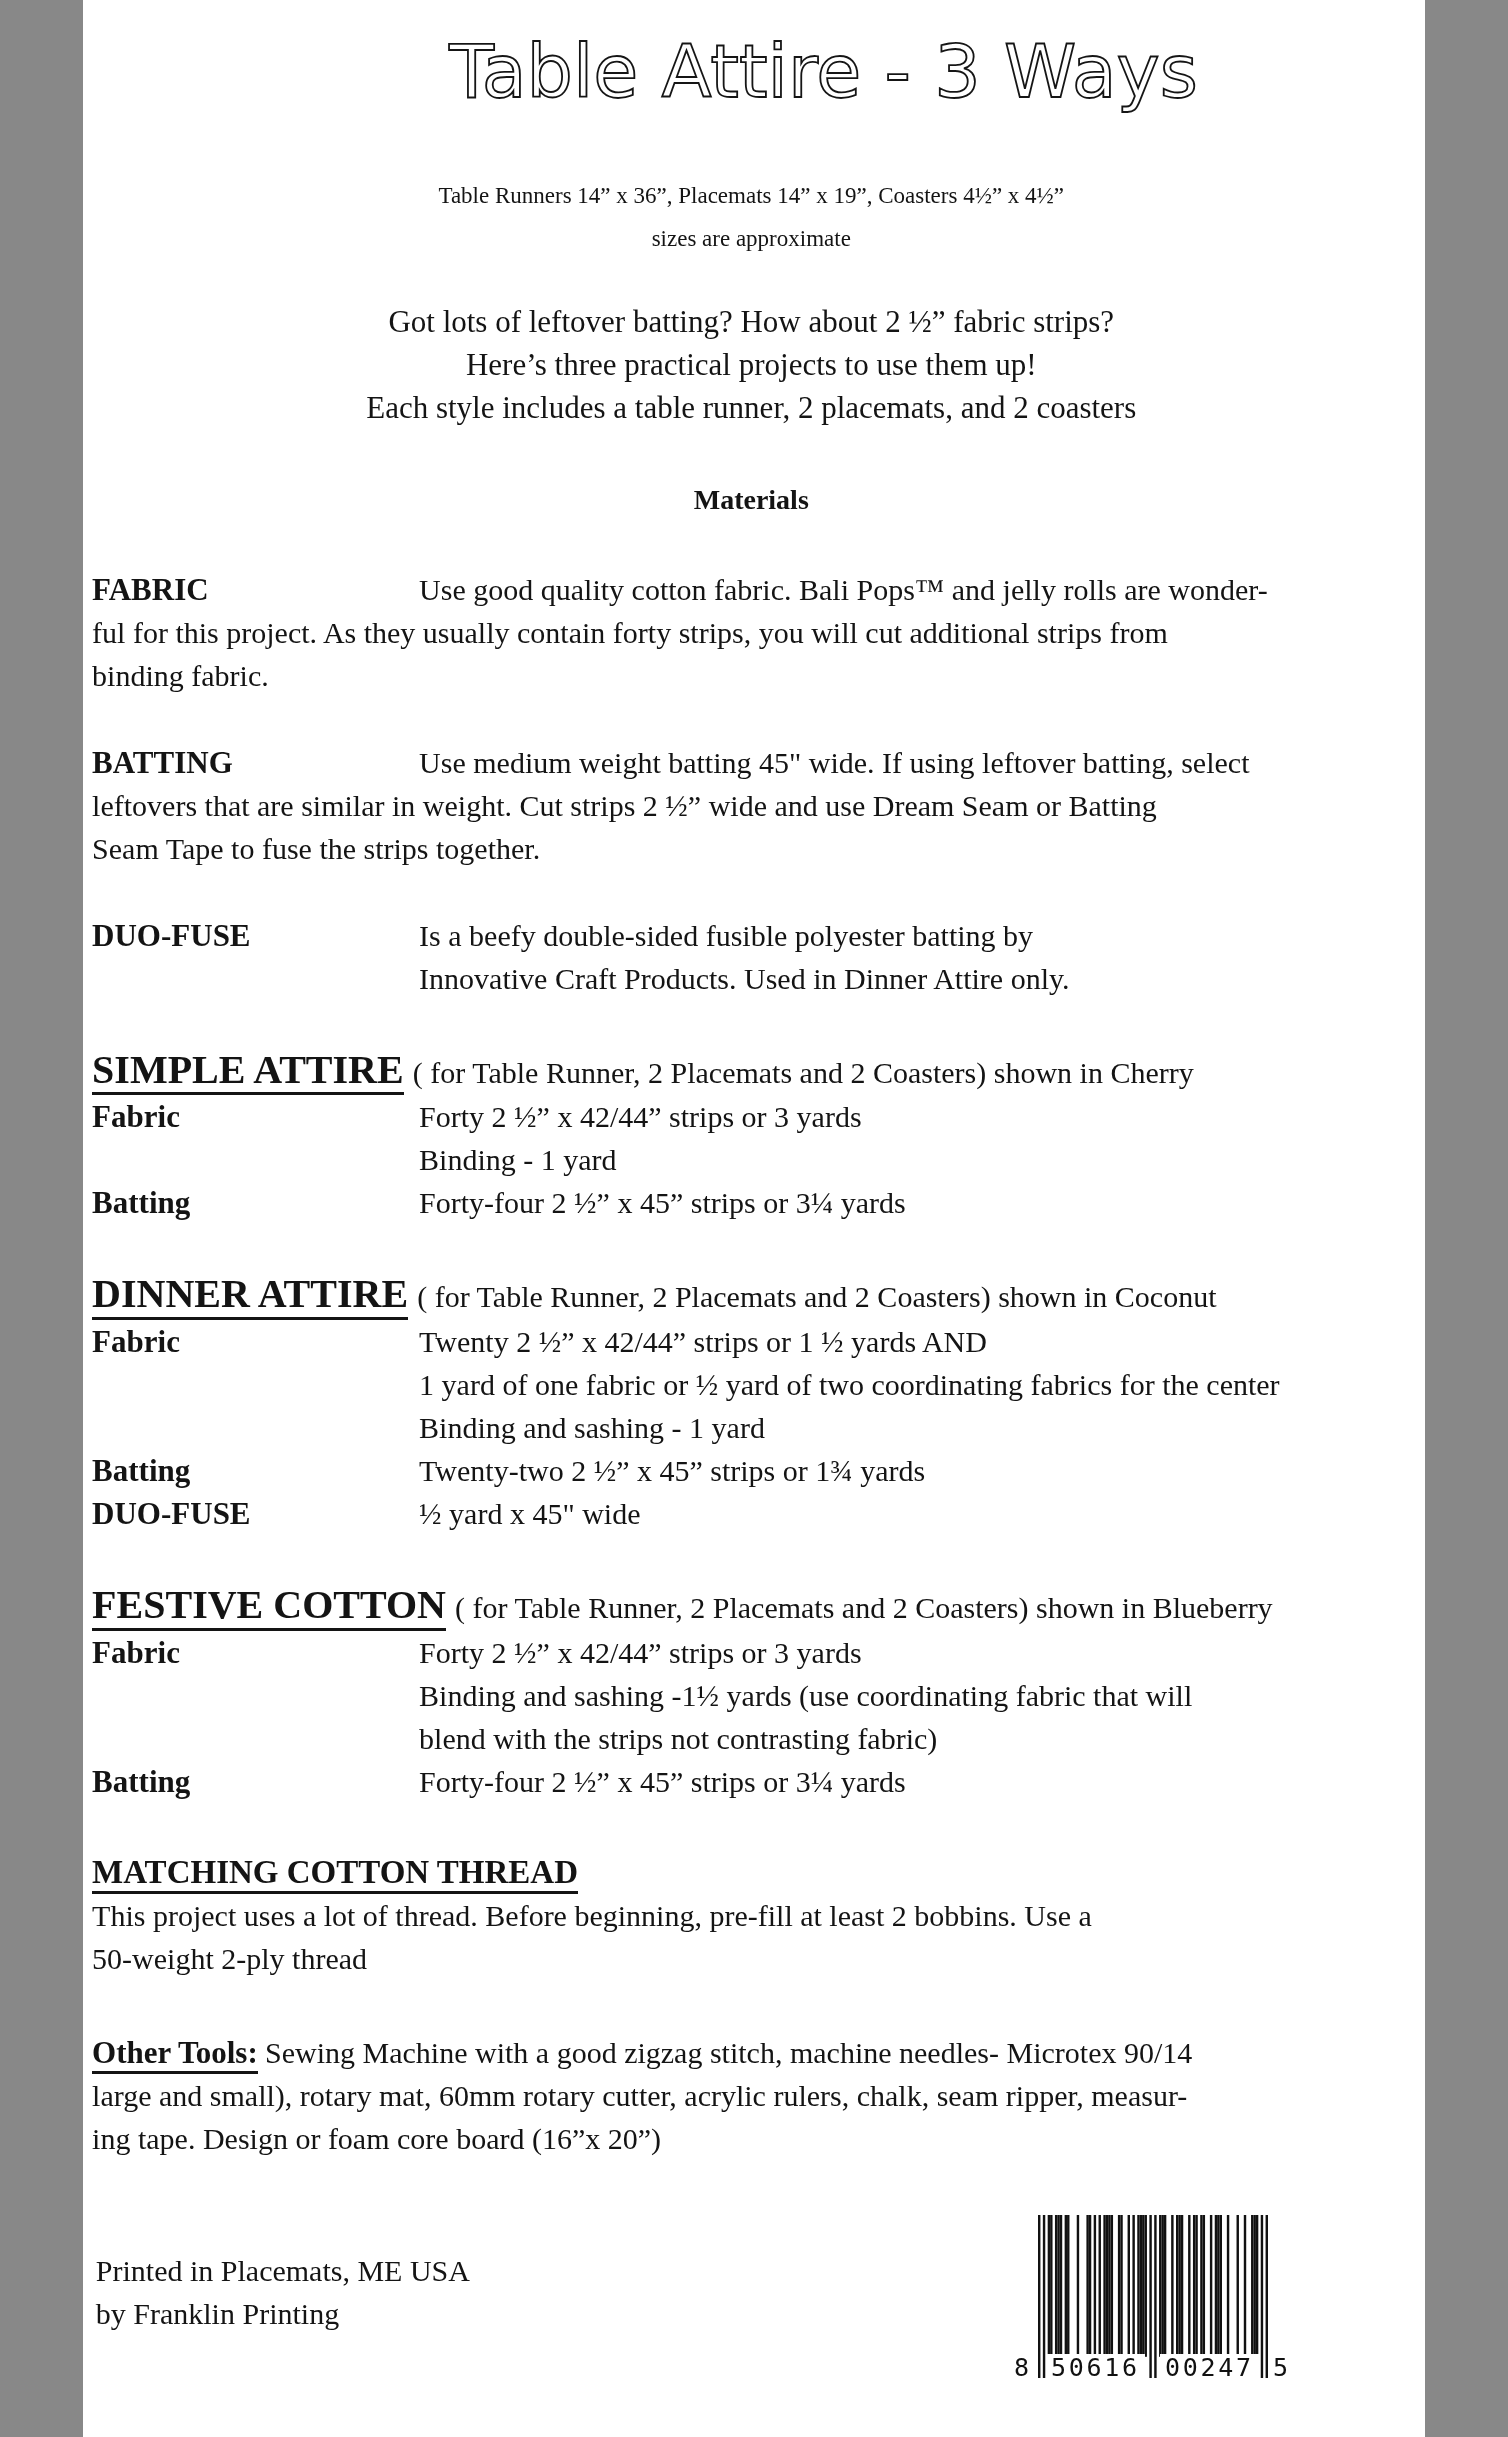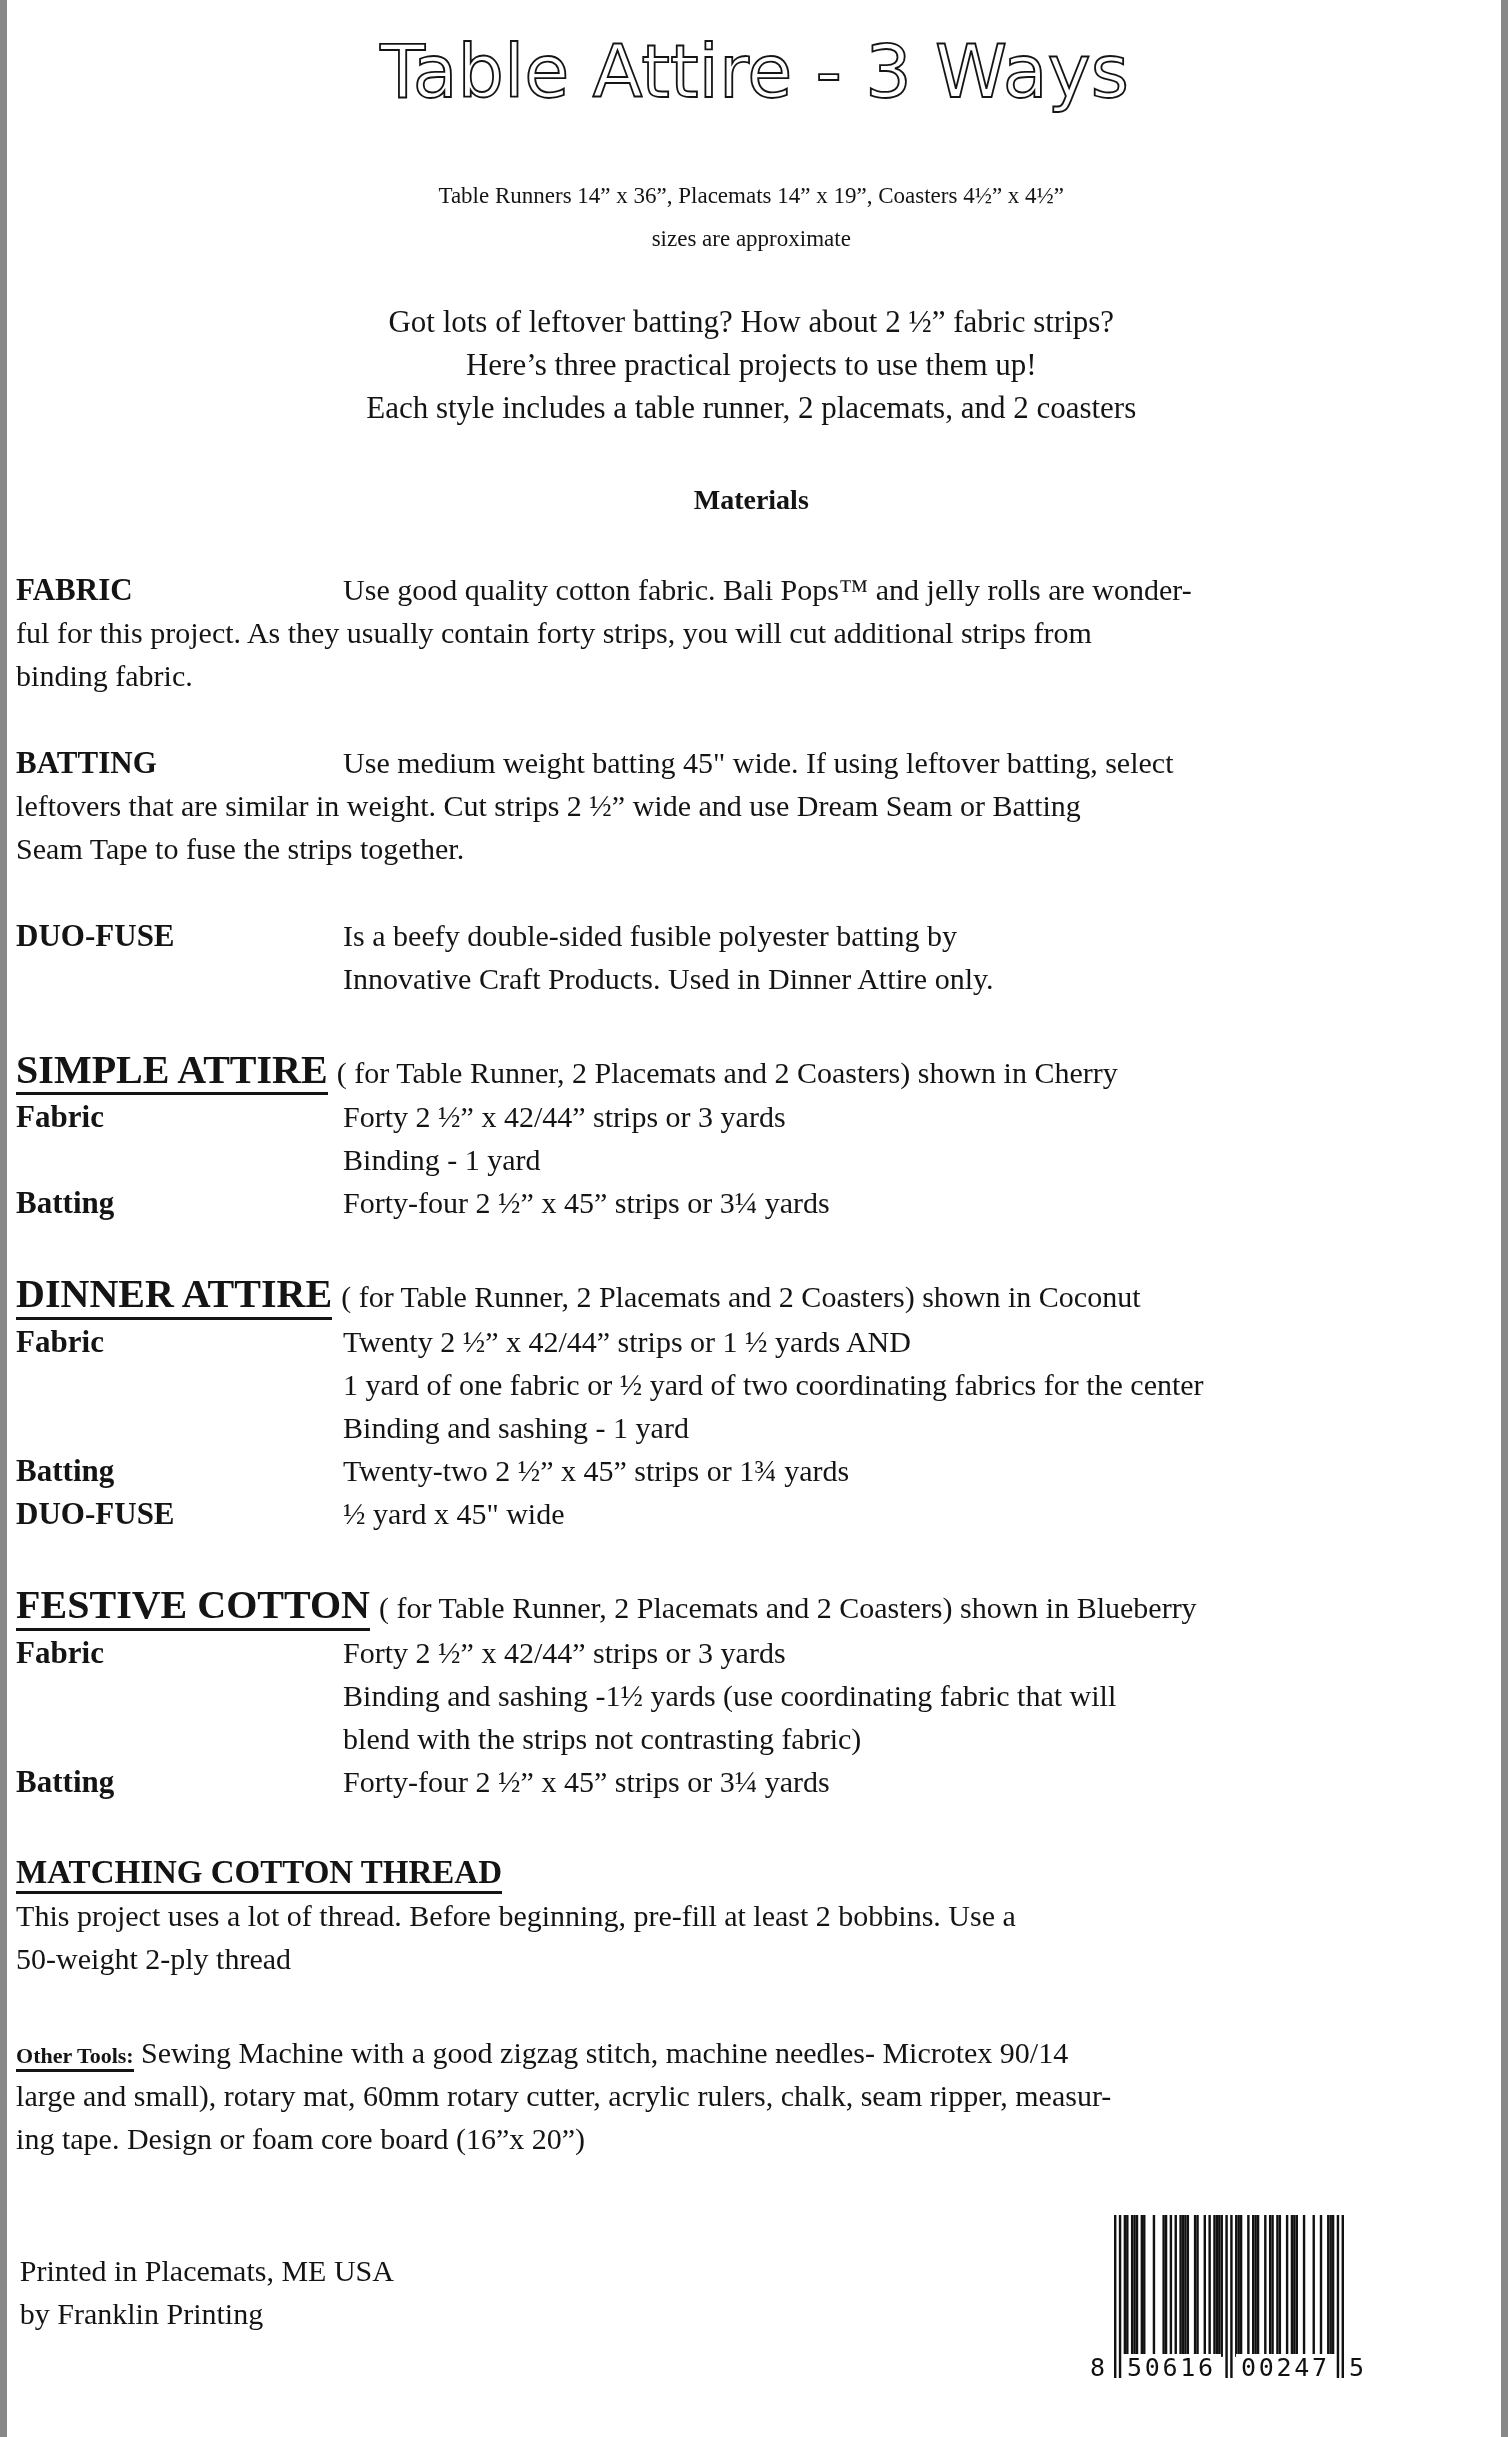--- a/index.html
+++ b/index.html
@@ -1,18 +1,18 @@
 <!DOCTYPE html>
 <html style="font-size:14.6px"><head>
 <meta charset="utf-8">
 <style>
   html,body{margin:0;padding:0;background:#888;}
   .page{
     position:relative;
-    width:1494px;height:2438px;
+    width:1342px;height:2438px;
     background:#ffffff;color:#141414;
     font-family:"Liberation Serif", serif;
     font-size:30px;line-height:43px;
     overflow:hidden;margin:0 auto;
   }
   .content{padding:0 14.6px 0 9.1px;}
   .title-wrap{text-align:center;padding-top:14.6px;height:115px;}
   .title-svg{display:block;margin:0 auto;}
   .title-svg text{
     font-family:"DejaVu Sans", sans-serif;
@@ -29,21 +29,21 @@
   .row .lbl{flex:0 0 327px;}
   .val{flex:1 1 auto;}
   .line{white-space:nowrap;}
   .attire{margin-top:48px;}
   .attire-head{margin-bottom:0;}
   .attire-name{font-weight:bold;font-size:40px;display:inline-block;border-bottom:3.7px solid #141414;line-height:1.12;}
   .attire-rest{margin-left:9.1px;}
   .thread{margin-top:48px;}
   .thread-name{font-weight:bold;font-size:33px;display:inline-block;border-bottom:3.7px solid #141414;line-height:1.12;}
   .tools{margin-top:51px;}
-  .tools-name{font-weight:bold;font-size:22px;display:inline-block;border-bottom:3.7px solid #141414;line-height:1.12;margin-right:7.3px;}
+  .tools-name{font-weight:bold;font-size:31px;display:inline-block;border-bottom:3.7px solid #141414;line-height:1.12;margin-right:7.3px;}
   .footer{position:absolute;left:12.8px;top:2249px;font-size:30px;line-height:43px;}
   .barcode{position:absolute;top:2215px;right:137px;width:274px;height:163px;}
   .barcode .bars{position:absolute;left:24px;top:0;width:230px;height:163px;}
   .barcode .bars rect{fill:#111;}
   .bc-digit{
     position:absolute;bottom:-3.7px;
     font-family:"DejaVu Sans Mono", monospace;
     font-size:25px;line-height:27.4px;color:#111;
   }
   .bc-first{left:0;}

